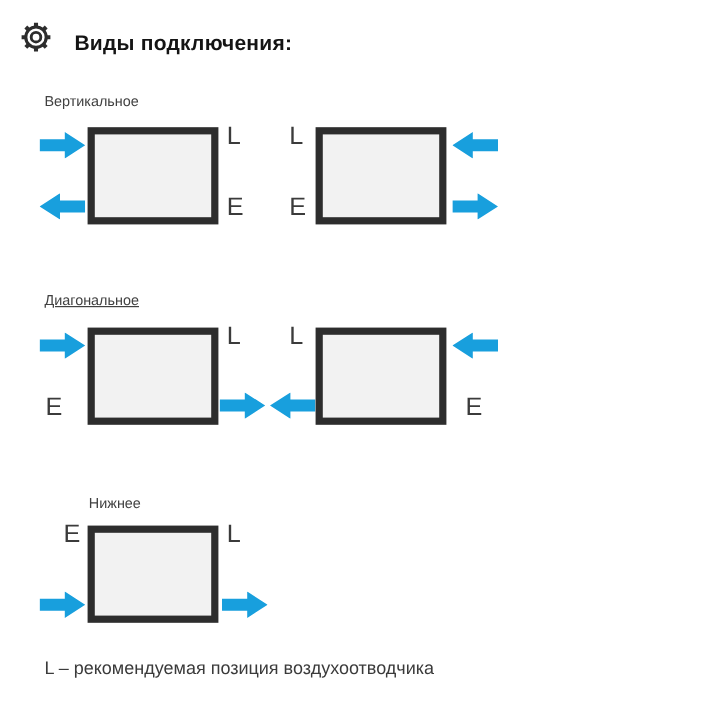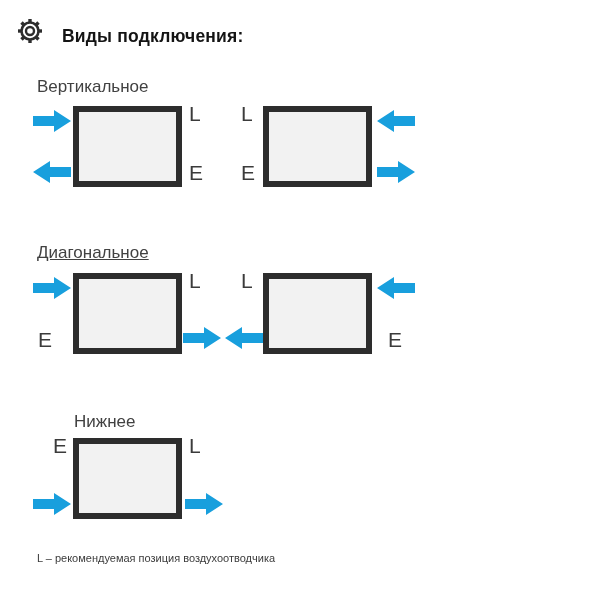--- a/index.html
+++ b/index.html
@@ -10,37 +10,37 @@
     color:var(--text,#3b3b3b);
   }
   .abs{position:absolute;}
   .canvas{position:absolute;inset:0;width:600px;height:600px;padding-left:44px;}
 
   .page-title{
     font-size:17.5px;font-weight:bold;color:var(--heading,#141414);
     letter-spacing:.2px;white-space:nowrap;
   }
   .sec-title{
-    font-size:17px;font-weight:400;color:var(--subtitle,#414141);
+    font-size:12px;font-weight:400;color:var(--subtitle,#414141);
     white-space:nowrap;
   }
   .radiator{
     width:109px;height:81px;box-sizing:border-box;
     border:6px solid var(--border,#2d2d2d);
     background:var(--fill,#f2f2f2);
   }
   .arrow{width:38px;height:22px;display:block;color:var(--arrow,#189fdd);}
   .arrow.flip{transform:scaleX(-1);}
   .arrow polygon,.arrow use{fill:currentColor;}
   .port{
     font-size:21px;line-height:21px;font-weight:400;
     color:var(--text,#3b3b3b);white-space:nowrap;
   }
   .legend{
-    font-size:11px;line-height:16px;color:var(--text,#3b3b3b);
+    font-size:15px;line-height:16px;color:var(--text,#3b3b3b);
     white-space:nowrap;
   }
   .gear{color:var(--border,#2d2d2d);display:block;}
   svg.defs{position:absolute;width:0;height:0;overflow:hidden;}
 </style>
 </head>
 <body>
 
 <svg class="defs" aria-hidden="true">
   <defs>

